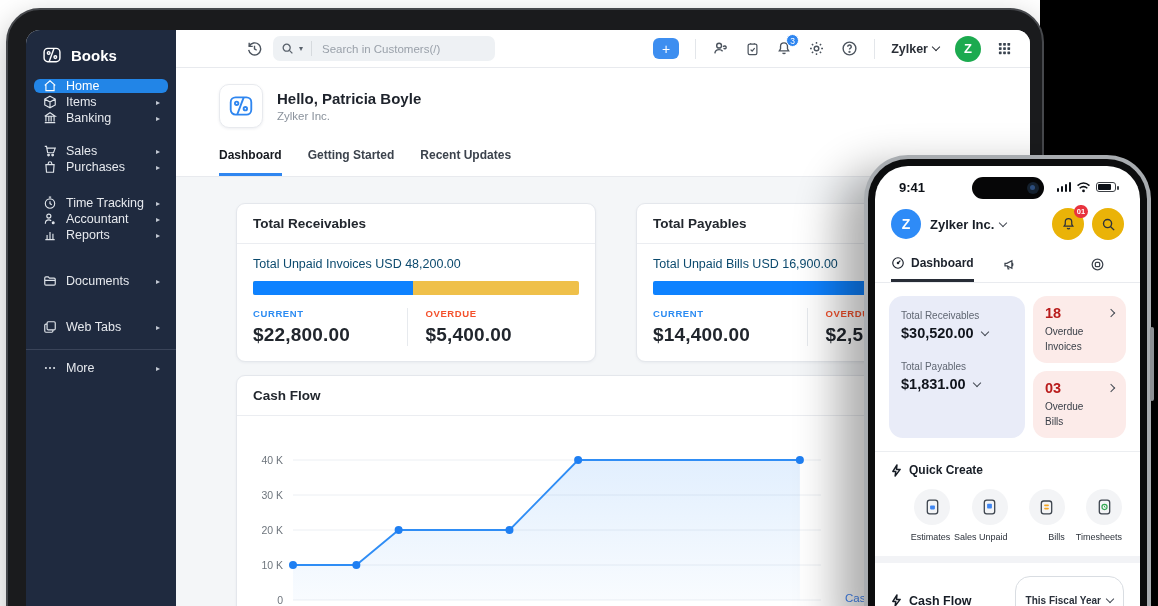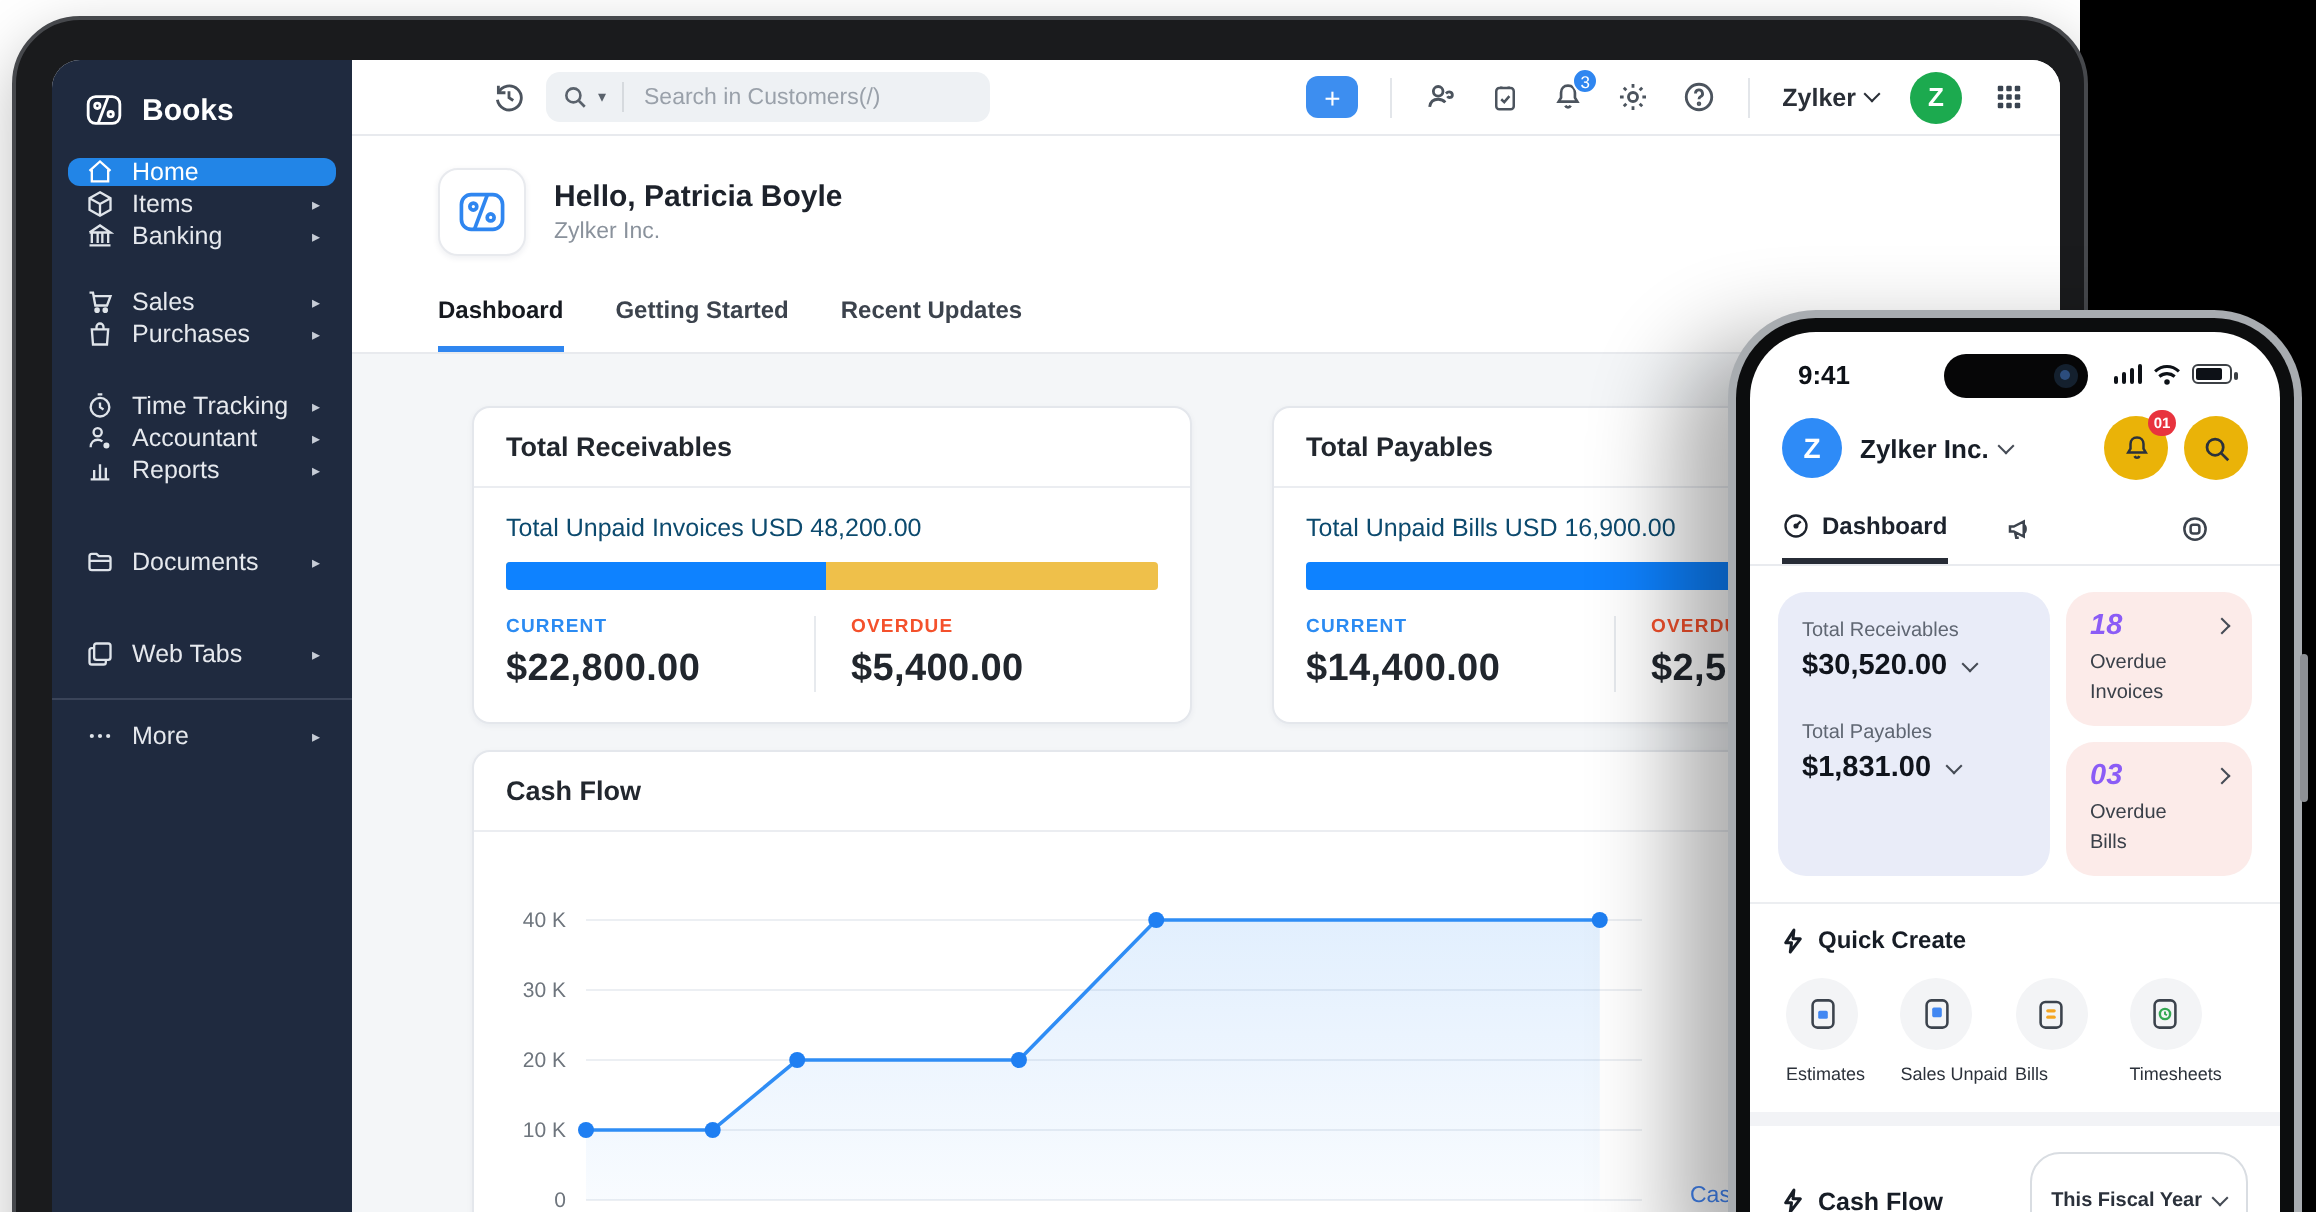--- a/index.html
+++ b/index.html
@@ -110,31 +110,31 @@
          padding-bottom:9px;border-bottom:3px solid #272c36;cursor:pointer;}
   .p-tab-ic{padding-bottom:9px;margin-left:28px;cursor:pointer;display:flex;}
   .p-tab-ic.far{margin-left:72px;}
   .p-sum{display:flex;gap:8px;padding:13px 14px 0;}
   .lav-card{width:136px;background:#e9ecf8;border-radius:14px;padding:4px 0;}
   .lav-sec{padding:10px 12px;}
   .p-lab{font-size:10px;color:#5f6672;}
   .p-amt{font-size:14.5px;font-weight:bold;color:#10141c;margin-top:4px;display:flex;align-items:center;gap:8px;}
   .pink-col{display:flex;flex-direction:column;gap:8px;flex:1;}
   .pink-card{background:#fcebe9;border-radius:14px;padding:9px 12px;position:relative;flex:1;}
-  .p-cnt{font-size:14.5px;font-weight:bold;color:#8b5cf6;font-style:italic;}
+  .p-cnt{font-size:14.5px;font-weight:bold;color:#b91c1c;}
   .p-sub{font-size:10px;color:#3a4049;margin-top:4px;line-height:1.45;}
   .chev{width:6px;height:6px;border-right:1.6px solid #454b55;border-bottom:1.6px solid #454b55;display:inline-block;}
   .chev.down{transform:rotate(45deg);margin-top:-3px;}
   .chev.right{transform:rotate(-45deg);}
   .pink-card .chev{position:absolute;right:12px;top:14px;}
   .p-div{border-top:1px solid #eceef1;margin:13px 0 0;}
   .qc{padding:11px 16px 0;}
   .sec-title{display:flex;align-items:center;gap:7px;font-size:12px;font-weight:bold;color:#171d26;}
   .qc-items{display:flex;justify-content:space-between;padding:12px 2px 14px;}
-  .qc-item{display:flex;flex-direction:column;align-items:flex-start;gap:7px;cursor:pointer;width:58px;}
+  .qc-item{display:flex;flex-direction:column;align-items:flex-end;gap:7px;cursor:pointer;width:58px;}
   .qc-circ{width:36px;height:36px;border-radius:50%;background:#f3f4f6;display:flex;align-items:center;justify-content:center;}
   .qc-lab{font-size:9px;color:#2c323b;white-space:nowrap;}
   .band{height:7px;background:#f2f3f6;}
   .p-cf{display:flex;align-items:center;padding:13px 16px 0;}
   .pill{margin-left:auto;border:1px solid #d9dde2;border-radius:15px;padding:18px 10px;font-size:10px;
         font-weight:bold;color:#2b313b;display:flex;align-items:center;gap:6px;cursor:pointer;}
   svg{display:block;}
 </style>
 </head>
 <body>

